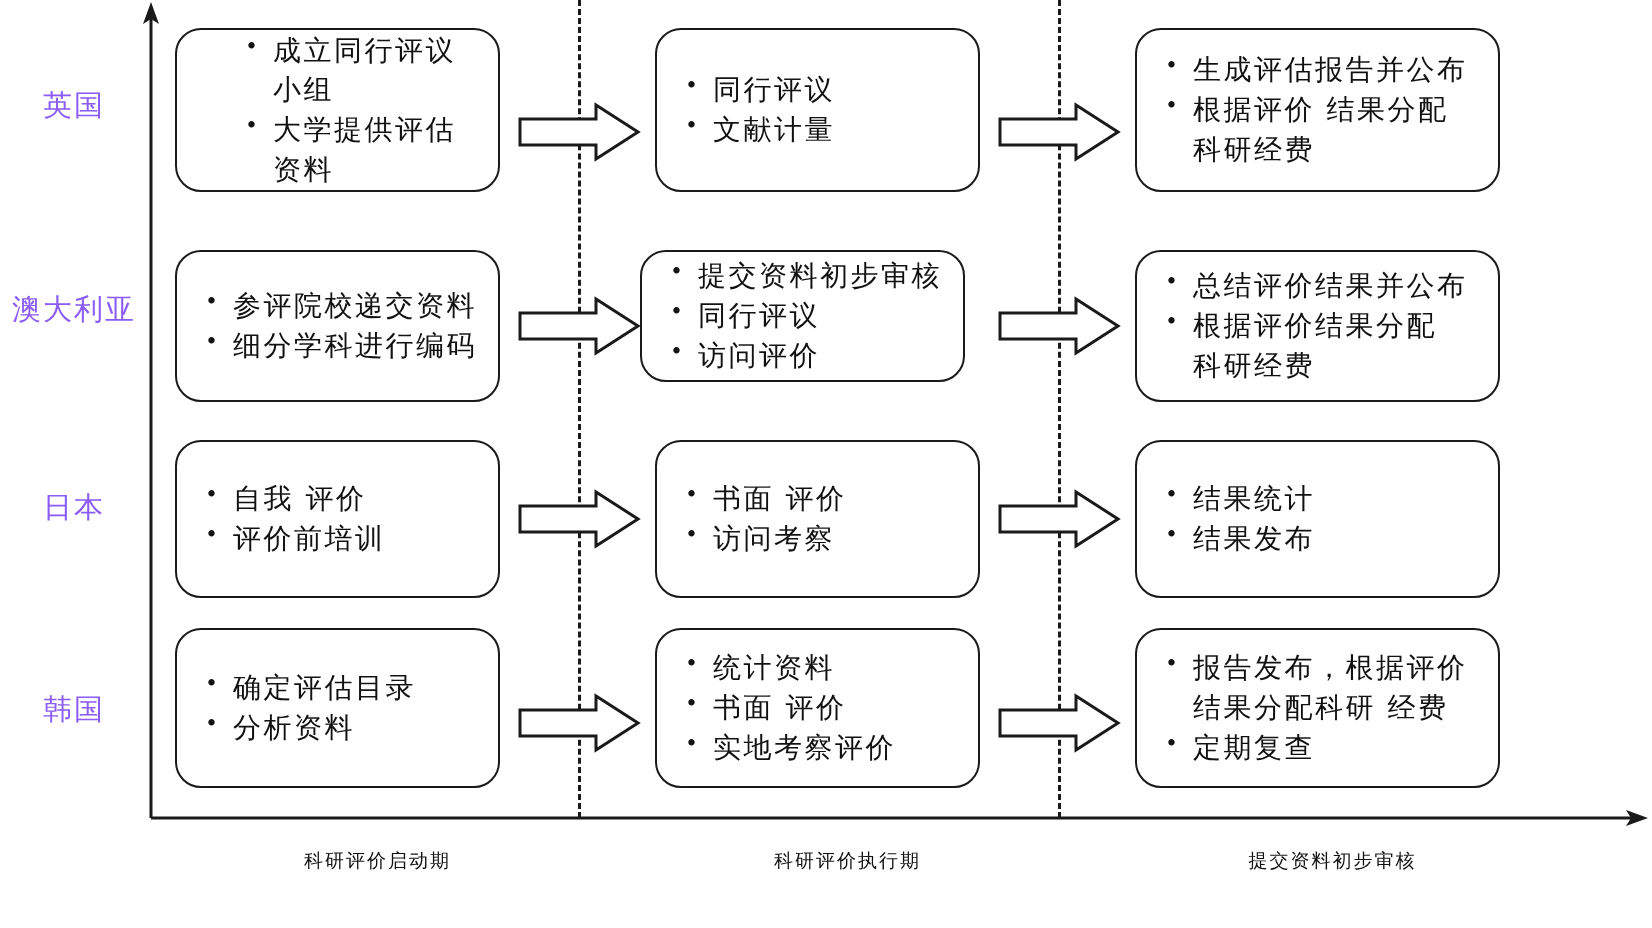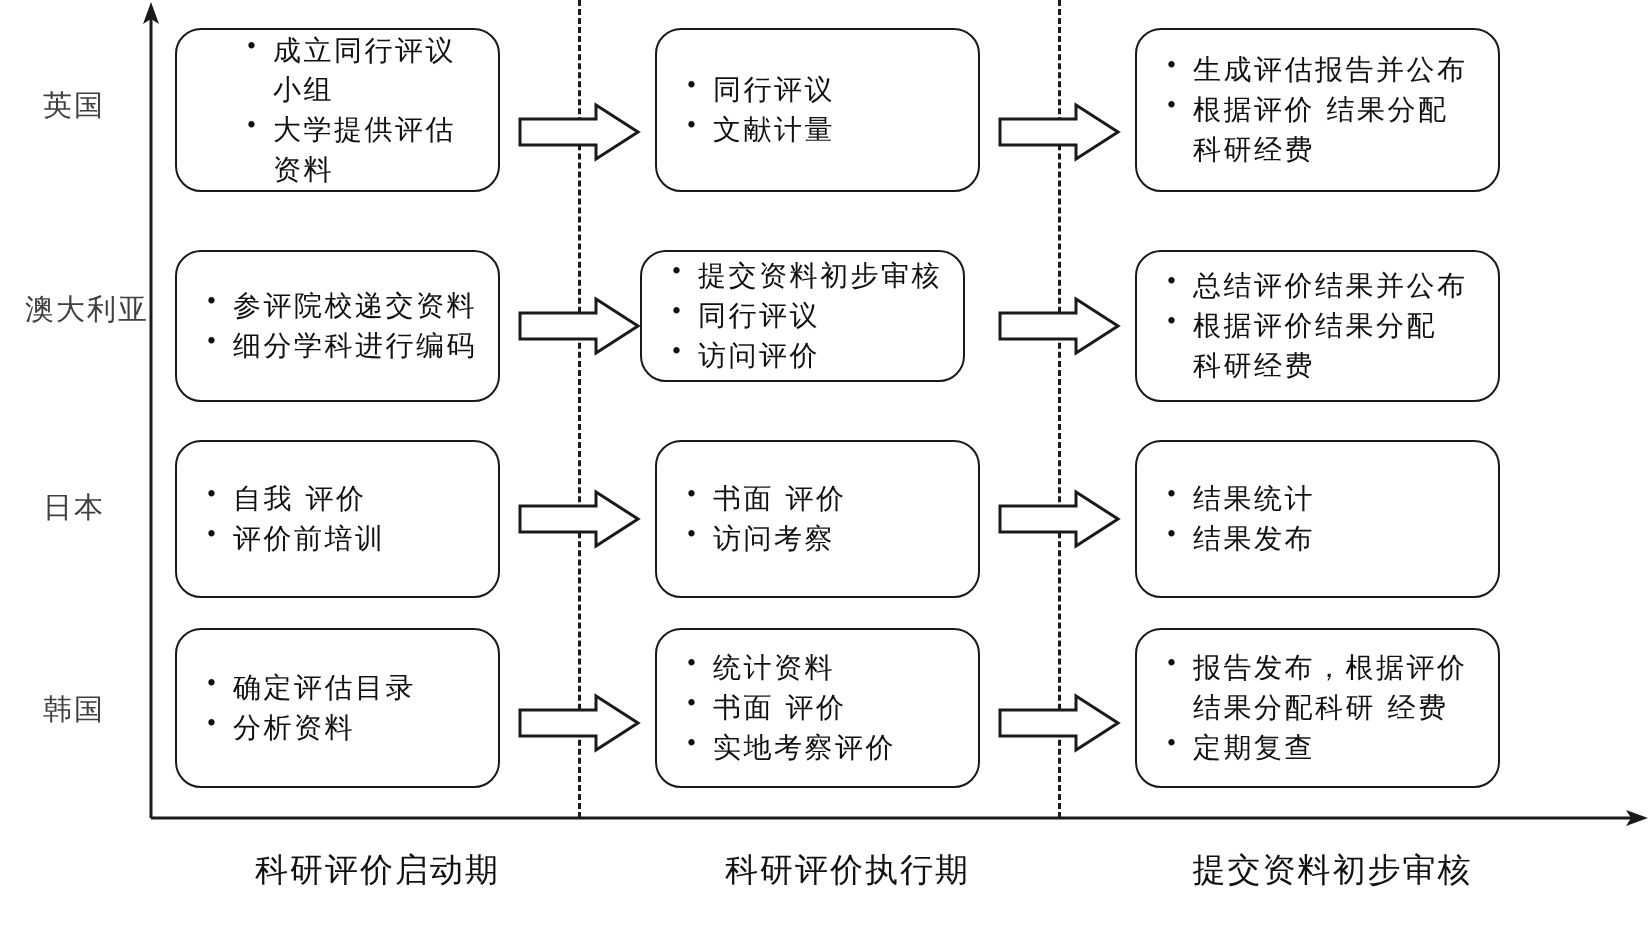--- a/index.html
+++ b/index.html
@@ -30,29 +30,29 @@
     pointer-events: none;
   }
 
   
   .row-label {
     position: absolute;
     text-align: center;
     font-size: 29px;
     line-height: 1.2;
     letter-spacing: 2px;
-    color: #404040;
+    color: #8b5cf6;
     white-space: nowrap;
   }
 
   
   .phase-label {
     position: absolute;
     text-align: center;
-    font-size: 33px;
+    font-size: 19px;
     letter-spacing: 2px;
     color: #111;
     white-space: nowrap;
   }
 
   
   .node-box {
     position: absolute;
     box-sizing: border-box;
     border: 2.4px solid #1a1a1a;
@@ -121,21 +121,21 @@
     <g>
       <line x1="151" y1="818" x2="1634" y2="818" stroke="#1a1a1a" stroke-width="3"></line>
       <polygon points="1648,818 1626,810 1631,818 1626,826" fill="#1a1a1a"></polygon>
     </g>
   </svg>
 
   <div class="dashed-sep" style="left:578px; top:0px; height:818px;"></div>
   <div class="dashed-sep" style="left:1058px; top:0px; height:818px;"></div>
 
   <div class="row-label" style="left:0px; top:88px; width:148px;">英国</div>
-  <div class="row-label" style="left:0px; top:292px; width:148px;margin-left:13px;">澳大利亚</div>
+  <div class="row-label" style="left:0px; top:292px; width:148px;">澳大利亚</div>
   <div class="row-label" style="left:0px; top:490px; width:148px;">日本</div>
   <div class="row-label" style="left:0px; top:692px; width:148px;">韩国</div>
 
   <div class="node-box" style="left:175px; top:28px; width:325px; height:164px;padding-left:40px;">
     <ul class="node-list">
       <li class="node-item">成立同行评议小组</li>
       <li class="node-item">大学提供评估资料</li>
     </ul>
   </div>
 

